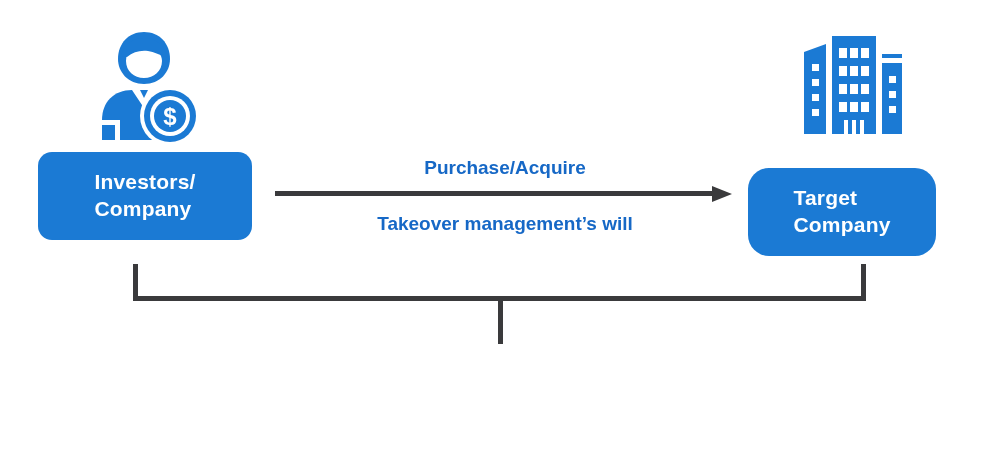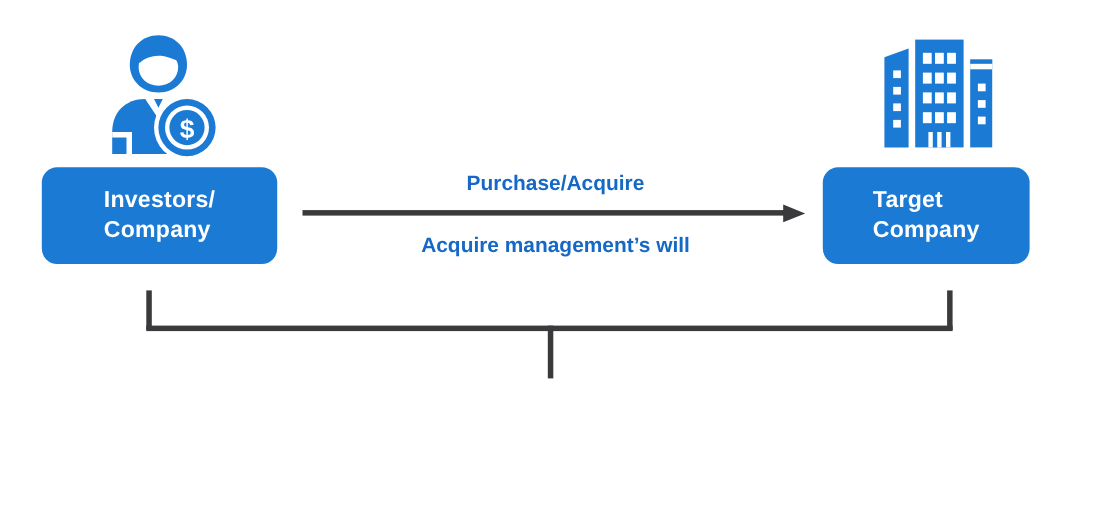--- a/index.html
+++ b/index.html
@@ -40,25 +40,26 @@
   #box-investors {
     left: 38px;
     top: 152px;
     width: 214px;
     height: 88px;
     background: #1B7AD4;
     font-size: 21px;
   }
   #box-target {
     left: 748px;
-    top: 152px;
+    top: 168px;
     width: 188px;
     height: 88px;
     background: #1B7AD4;
     font-size: 21px;
+    border-radius: 21px;
   }
   #box-hostile {
     left: 396px;
     top: 342px;
     width: 210px;
     height: 93px;
     background: #A1A1A1;
     font-size: 21px;
     border-radius: 12px;
   }
@@ -230,21 +231,21 @@
 Company</span>
   </div>
 
   <div class="arrow-label" id="label-purchase">Purchase/Acquire</div>
 
   <div id="arrow-flow">
     <div id="arrow-shaft"></div>
     <div id="arrow-head"></div>
   </div>
 
-  <div class="arrow-label" id="label-against">Acquire management’s will</div>
+  <div class="arrow-label" id="label-against">Takeover management’s will</div>
 
   <div class="bracket-seg" id="bracket-left-stem"></div>
   <div class="bracket-seg" id="bracket-right-stem"></div>
   <div class="bracket-seg" id="bracket-horizontal"></div>
   <div class="bracket-seg" id="bracket-center-stem"></div>
 
 
 </div>
 
 </body></html>

